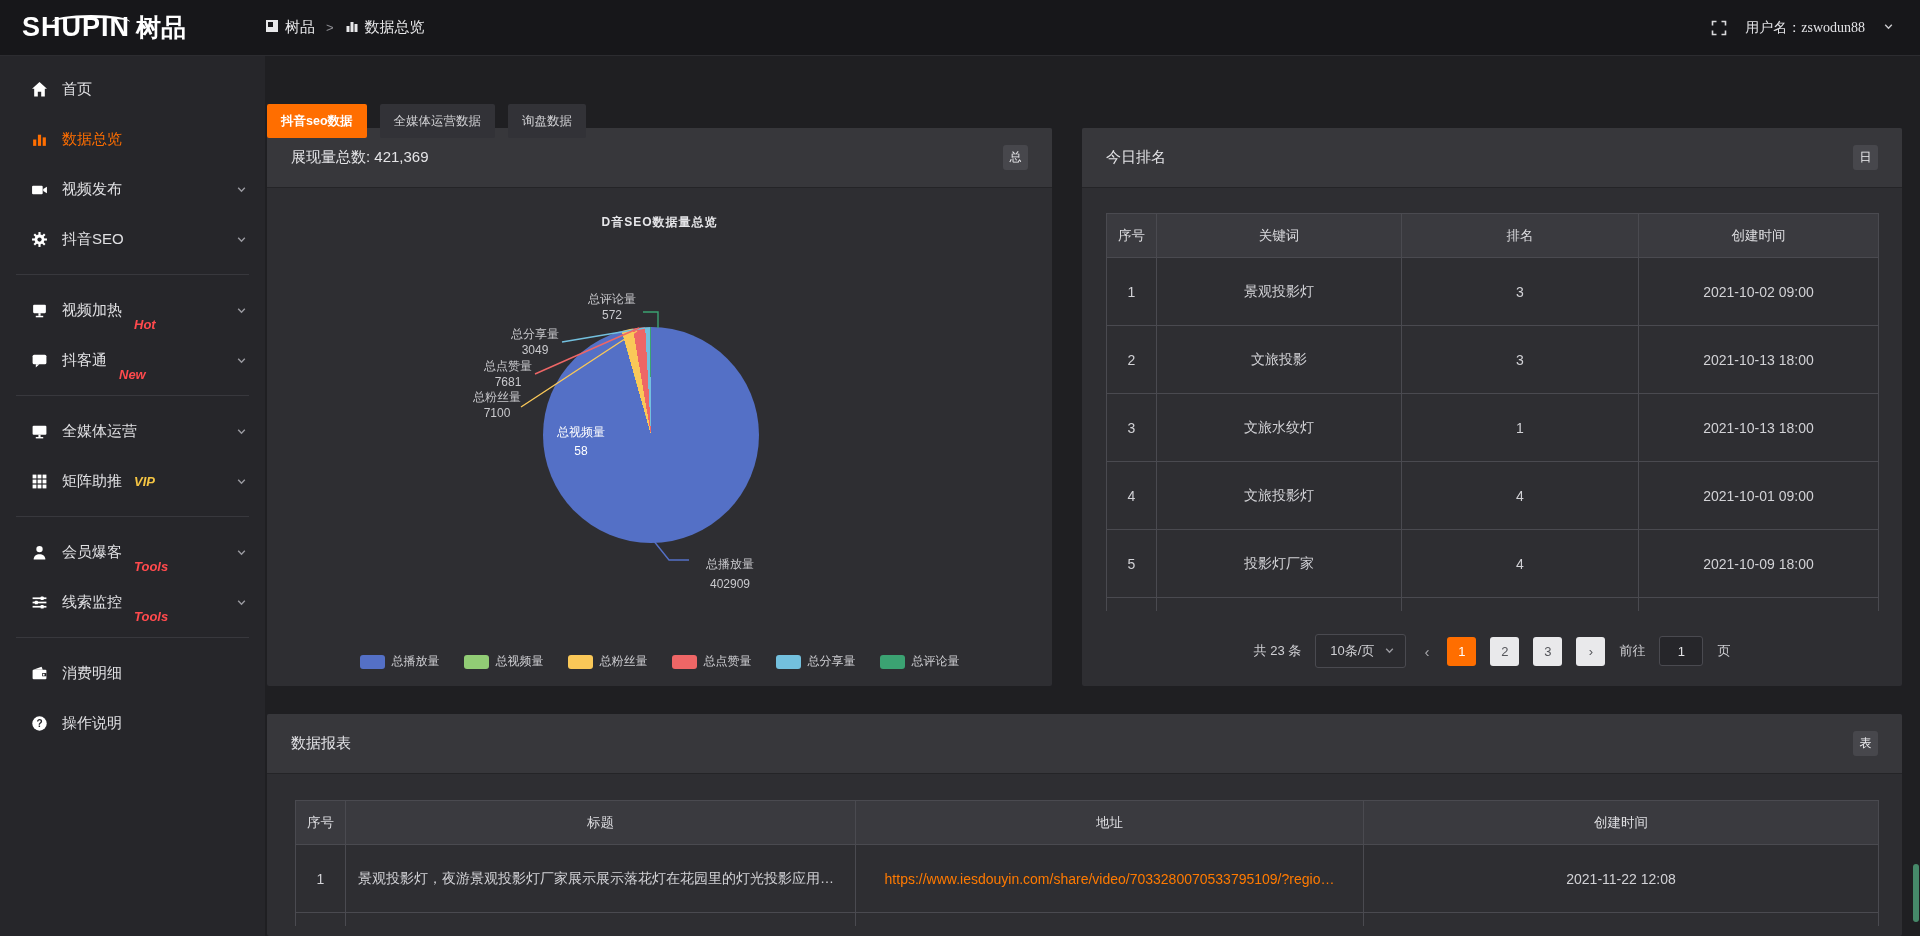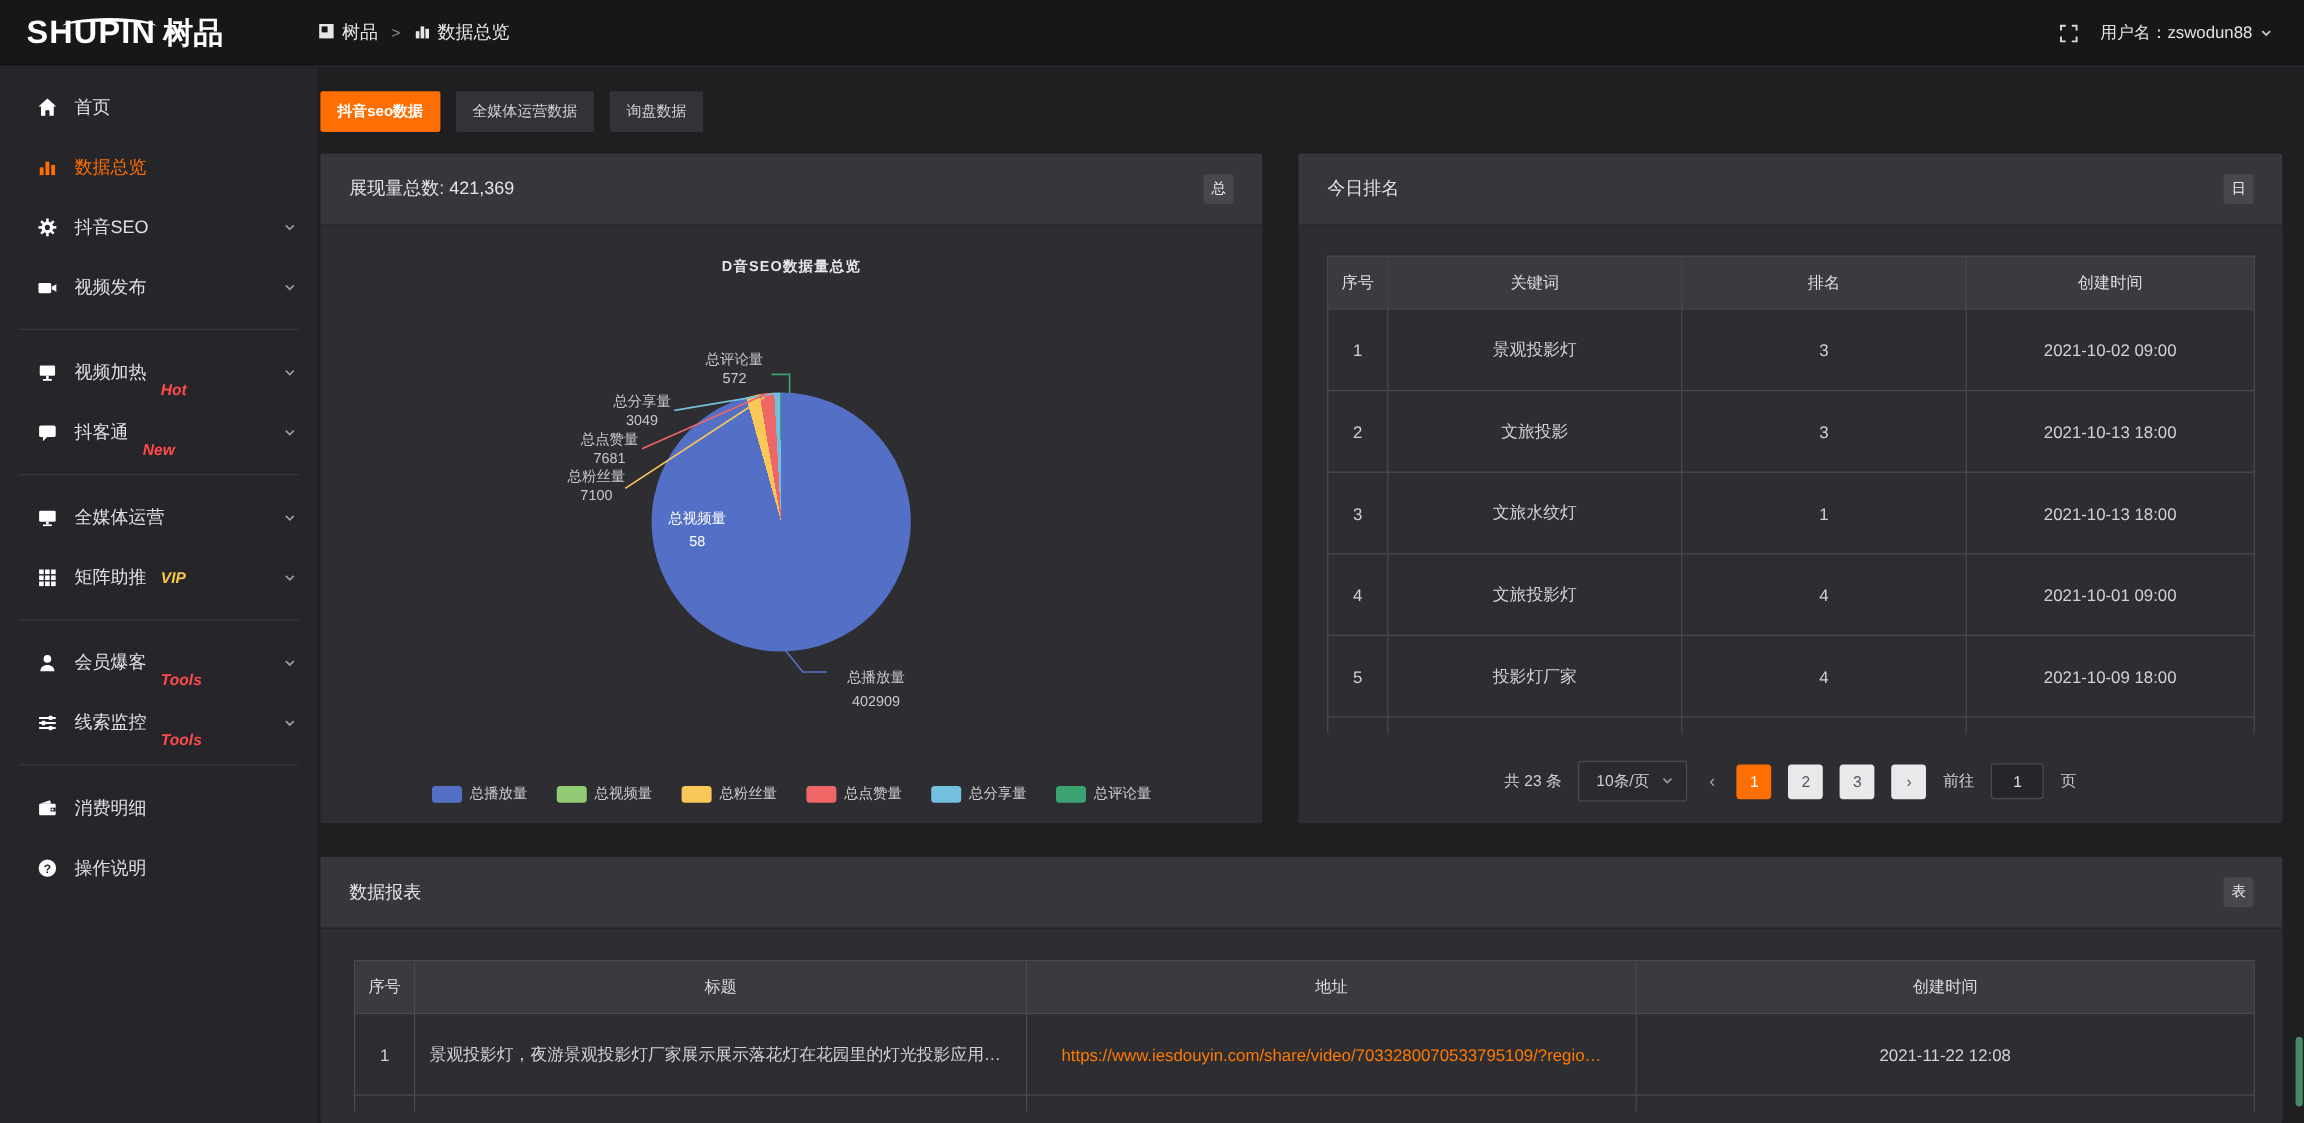--- a/index.html
+++ b/index.html
@@ -14,36 +14,36 @@
   .topbar{position:absolute;left:0;top:0;width:1920px;height:56px;background:#17171a;border-bottom:1px solid #2c2c30;display:flex;align-items:center;z-index:5;}
   .logo{width:265px;display:flex;align-items:center;padding-left:22px;position:relative;}
   .logo-arc{position:absolute;left:52px;top:4px;width:78px;height:14px;border-top:3px solid #fff;border-radius:50% 50% 0 0;}
   .logo-en{font-size:27px;font-weight:bold;color:#fff;letter-spacing:1px;}
   .logo-cn{font-size:25px;font-weight:bold;color:#fff;margin-left:6px;}
   .breadcrumb{display:flex;align-items:center;gap:9px;font-size:15px;color:#e8e8ea;}
   .crumb{display:flex;align-items:center;gap:6px;}
   .crumb-sep{color:#8f8f94;font-size:13px;margin:0 2px;}
   .top-right{margin-left:auto;display:flex;align-items:center;gap:18px;padding-right:26px;color:#e3e3e6;font-size:14px;}
   .fs-icon svg{display:block;}
-  .user-wrap{display:flex;align-items:center;gap:6px;cursor:pointer;}
+  .user-wrap{display:flex;align-items:center;gap:18px;cursor:pointer;font-family:Liberation Serif, serif;}
 
   
   .sidebar{position:absolute;left:0;top:56px;width:265px;height:880px;background:#26262a;padding-top:8px;}
   .side-item{height:50px;display:flex;align-items:center;padding:0 18px 0 30px;font-size:15px;color:#e0e0e3;cursor:pointer;position:relative;}
   .side-item .sicon{width:18px;height:18px;margin-right:14px;display:flex;align-items:center;justify-content:center;color:#fff;}
   .side-item.active,.side-item.active .sicon{color:var(--accent);}
   .sbadge{font-size:13px;font-weight:bold;font-style:italic;margin-left:12px;}
   .sbadge.red{color:var(--badge-red);margin-top:28px;}
   .sbadge.gold{color:var(--badge-gold);}
   .sarrow{margin-left:auto;display:flex;}
   .side-divider{height:1px;background:#38383d;margin:10px 16px;}
 
   
   .tabs{position:absolute;left:267px;top:76px;display:flex;gap:13px;z-index:2;}
-  .tab{height:34px;padding:16px 14px;display:flex;align-items:center;font-size:12.5px;background:#323237;color:#d2d2d5;border-radius:2px;cursor:pointer;}
+  .tab{height:34px;padding:16px 14px;display:flex;align-items:center;font-size:12.5px;background:#323237;color:#d2d2d5;border-radius:2px;cursor:pointer;margin-top:28px;}
   .tab.active{background:var(--accent);color:#fff;font-weight:bold;}
 
   .panel{position:absolute;background:#2e2e32;border-radius:2px;overflow:hidden;}
   .panel-head{height:60px;background:#37373b;border-bottom:1px solid #242427;display:flex;align-items:center;padding:0 24px;font-size:15px;color:#e4e4e7;}
   .corner-btn{margin-left:auto;width:25px;height:25px;background:#47474c;border-radius:3px;color:#ededf0;font-size:12px;display:flex;align-items:center;justify-content:center;cursor:pointer;}
   .panel-body{position:relative;}
 
   .panel-overview{left:267px;top:128px;width:785px;height:558px;}
   .panel-ranking{left:1082px;top:128px;width:820px;height:558px;}
   .panel-report{left:267px;top:714px;width:1635px;height:222px;}
@@ -144,46 +144,46 @@
           <svg width="17" height="17" viewBox="0 0 16 16" fill="currentColor">
             <rect x="2" y="8" width="3" height="6"></rect>
             <rect x="6.5" y="3.5" width="3" height="10.5"></rect>
             <rect x="11" y="6" width="3" height="8"></rect>
           </svg>
         </span>
       <span class="slabel">数据总览</span>
     </div>
     <div class="side-item">
       <span class="sicon">
+          <svg width="17" height="17" viewBox="0 0 16 16" fill="currentColor">
+            <rect x="1" y="4.5" width="10" height="8" rx="1"></rect>
+            <path d="M11.5 7.5 L15 5.5 v6 L11.5 9.5 Z"></path>
+          </svg>
+        </span>
+      <span class="slabel">视频发布</span>
+      <span class="sarrow">
+          <svg width="11" height="11" viewBox="0 0 10 10">
+            <polyline points="2,3.5 5,6.5 8,3.5" fill="none" stroke="#9a9aa0" stroke-width="1.3"></polyline>
+          </svg>
+        </span>
+    </div>
+    <div class="side-item">
+      <span class="sicon">
           <svg width="17" height="17" viewBox="0 0 16 16">
             <g fill="currentColor">
               <rect x="7" y="1" width="2" height="14"></rect>
               <rect x="1" y="7" width="14" height="2"></rect>
               <rect x="7" y="1" width="2" height="14" transform="rotate(45 8 8)"></rect>
               <rect x="7" y="1" width="2" height="14" transform="rotate(-45 8 8)"></rect>
               <circle cx="8" cy="8" r="4.6"></circle>
               <circle cx="8" cy="8" r="2" fill="#26262a"></circle>
             </g>
           </svg>
         </span>
       <span class="slabel">抖音SEO</span>
-      <span class="sarrow">
-          <svg width="11" height="11" viewBox="0 0 10 10">
-            <polyline points="2,3.5 5,6.5 8,3.5" fill="none" stroke="#9a9aa0" stroke-width="1.3"></polyline>
-          </svg>
-        </span>
-    </div>
-    <div class="side-item">
-      <span class="sicon">
-          <svg width="17" height="17" viewBox="0 0 16 16" fill="currentColor">
-            <rect x="1" y="4.5" width="10" height="8" rx="1"></rect>
-            <path d="M11.5 7.5 L15 5.5 v6 L11.5 9.5 Z"></path>
-          </svg>
-        </span>
-      <span class="slabel">视频发布</span>
       <span class="sarrow">
           <svg width="11" height="11" viewBox="0 0 10 10">
             <polyline points="2,3.5 5,6.5 8,3.5" fill="none" stroke="#9a9aa0" stroke-width="1.3"></polyline>
           </svg>
         </span>
     </div>
     <div class="side-divider"></div>
     <div class="side-item">
       <span class="sicon">
           <svg width="17" height="17" viewBox="0 0 16 16" fill="currentColor">

